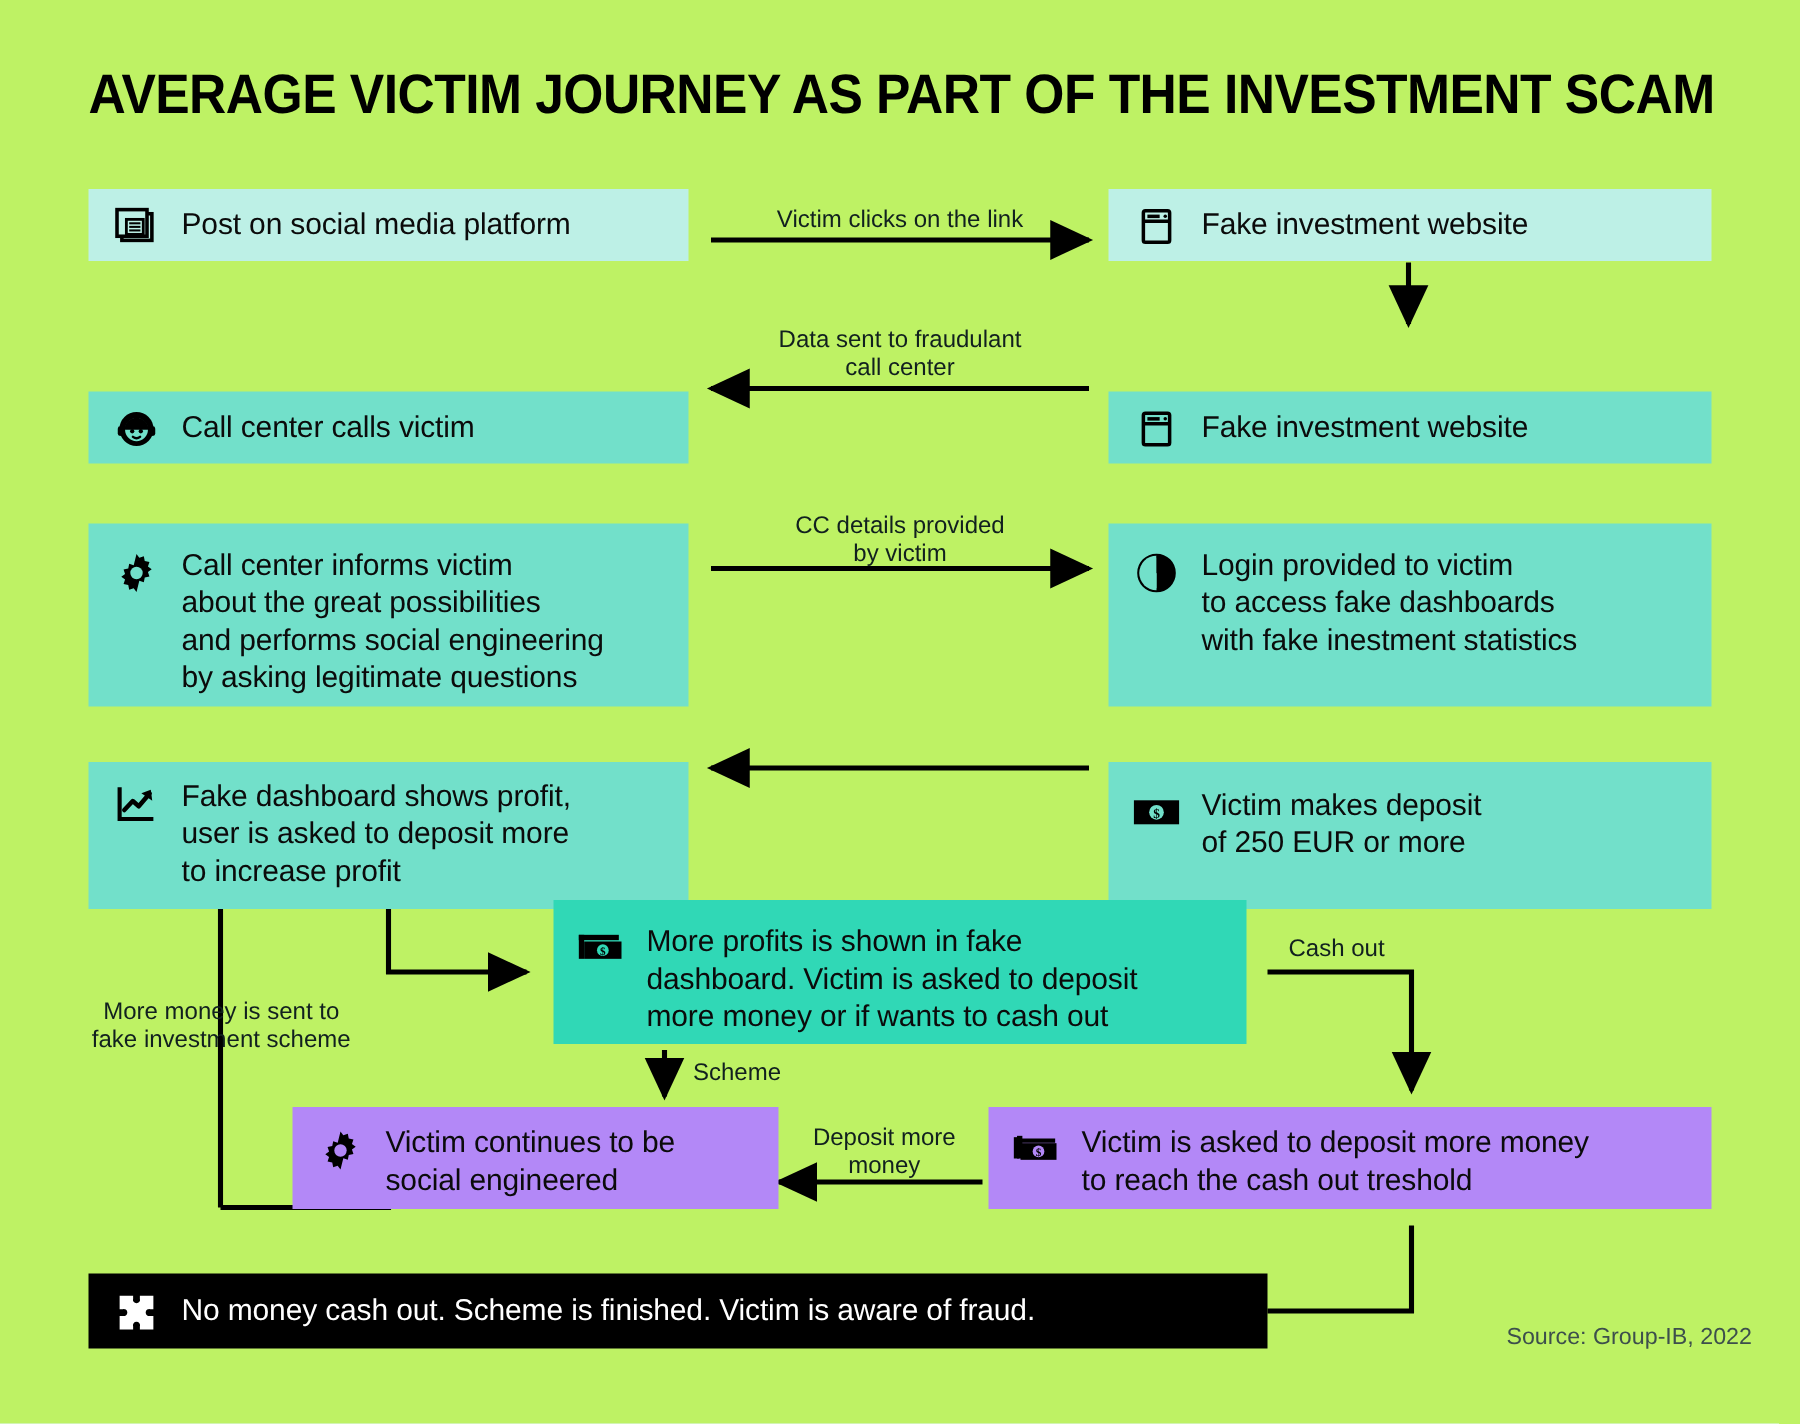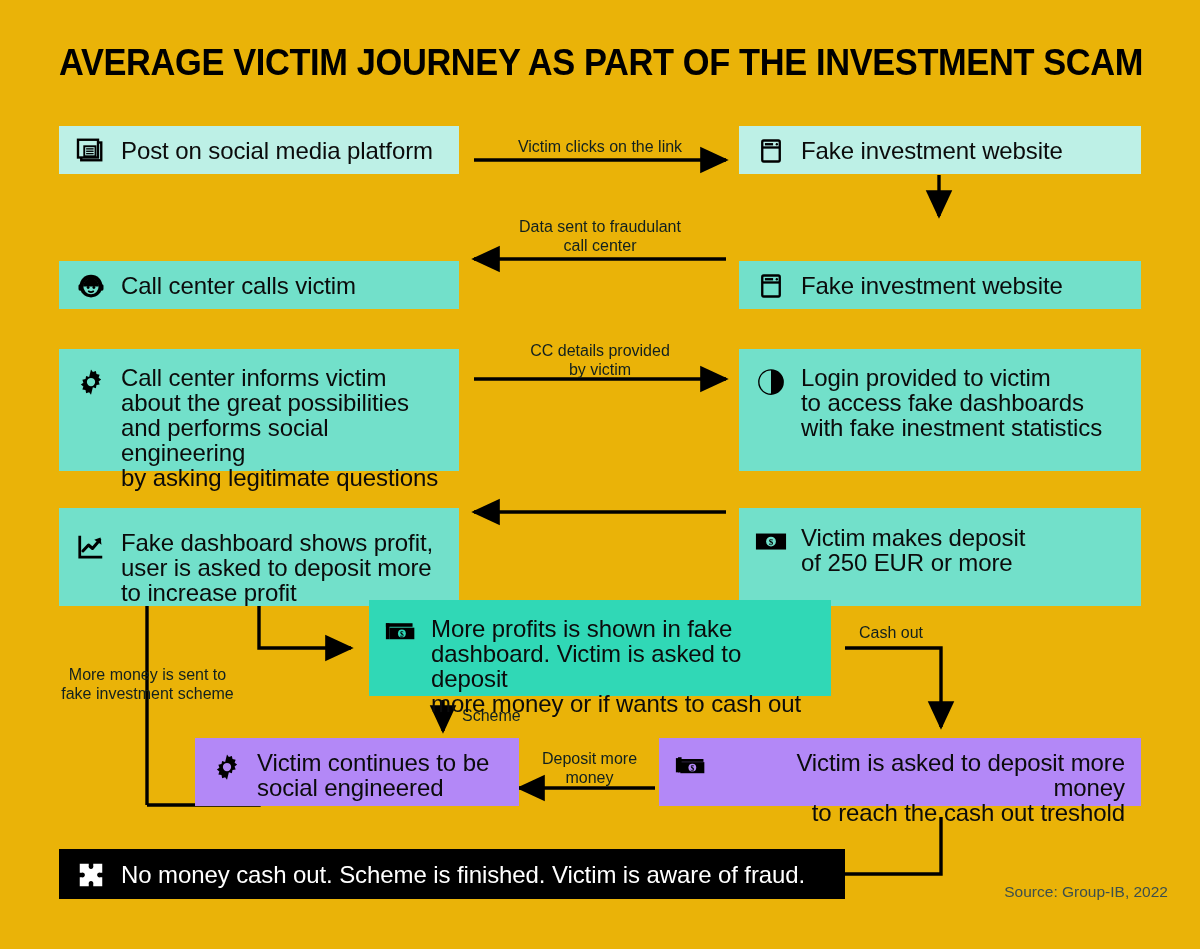--- a/index.html
+++ b/index.html
@@ -2,21 +2,21 @@
 <html><head>
 <meta charset="utf-8">
 <style>
   * { box-sizing: border-box; margin: 0; padding: 0; }
   html, body {
     width: 1200px; height: 949px;
     background: #e2f7f2;
     font-family: "Liberation Sans", sans-serif;
     overflow: hidden;
   }
-  #stage { position: relative; width: 1200px; height: 949px; background: #eab308; }
+  #stage { position: relative; width: 1200px; height: 949px; background: #bef264; }
 
   
   .title {
     position: absolute; left: 59px; top: 42px;
     font-size: 37px; font-weight: 700; letter-spacing: -0.4px;
     color: #000; white-space: nowrap;
     transform: scaleX(0.93); transform-origin: left center;
     font-stretch: condensed;
   }
 
@@ -29,21 +29,21 @@
     display: flex; align-items: flex-start;
     padding: 14px 16px;
   }
   .node.vcenter { align-items: center; }
   .node .ico {
     flex: 0 0 auto; width: 32px; height: 32px;
     margin-right: 14px; margin-top: 1px;
     display: flex; align-items: center; justify-content: center;
   }
   .node .txt {
-    font-size: 24px; line-height: 25px; color: #0b0b0b;
+    font-size: 20px; line-height: 25px; color: #0b0b0b;
     letter-spacing: -0.1px;
   }
   .mint   { background: #bdf0e6; }
   .teal   { background: #72e0ca; margin-top: 45px; }
   .teal2  { background: #30d8b6; }
   .purple { background: #b388f7; }
   .black  { background: #000; }
   .black .txt { color: #ffffff; }
 
   
@@ -200,21 +200,21 @@
         <path d="M12 2.8 A9.2 9.2 0 0 1 12 21.2 Z" fill="#000"></path>
         <path d="M12 2.8 A9.2 9.2 0 0 0 12 21.2 Z" fill="#72e0ca"></path>
         <path d="M12 12 L12 2.8 A9.2 9.2 0 0 1 19.8 16.6 Z" fill="#000"></path>
       </svg>
     </span>
     <span class="txt" style="white-space:pre-line;">Login provided to victim
 to access fake dashboards
 with fake inestment statistics</span>
   </div>
 
-  <div class="node teal" style="left:59px; top:463px; width:400px; height:98px; padding-top:22px;">
+  <div class="node teal" style="left:59px; top:463px; width:400px; height:98px; padding-top:11px;">
     <span class="ico">
       <svg width="30" height="30" viewBox="0 0 24 24">
         <polyline points="3,3 3,20 21,20" fill="none" stroke="#000" stroke-width="2.2"></polyline>
         <polyline points="5.5,15.2 10,10.4 13.2,13.2 19,6.4" fill="none" stroke="#000" stroke-width="2.4" stroke-linejoin="round" stroke-linecap="round"></polyline>
         <polygon points="19.6,4.4 20.4,10.2 14.6,6.2" fill="#000"></polygon>
       </svg>
     </span>
     <span class="txt" style="white-space:pre-line;">Fake dashboard shows profit,
 user is asked to deposit more
 to increase profit</span>
@@ -262,21 +262,21 @@
     <span class="ico">
       <svg width="36" height="26" viewBox="0 0 36 26">
         <rect x="1" y="3" width="4" height="16" fill="#000"></rect>
         <rect x="3.4" y="2" width="4" height="17" fill="#000"></rect>
         <rect x="6" y="4" width="26" height="3.2" fill="#000"></rect>
         <rect x="6" y="7.5" width="27" height="12.5" fill="#000"></rect>
         <circle cx="19.5" cy="13.7" r="4.4" fill="#b388f7"></circle>
         <text x="19.5" y="17.2" font-family="'Liberation Serif', serif" font-size="8.4" font-weight="bold" fill="#000" text-anchor="middle">$</text>
       </svg>
     </span>
-    <span class="txt" style="white-space:pre-line;text-align:right;">Victim is asked to deposit more money
+    <span class="txt" style="white-space:pre-line;">Victim is asked to deposit more money
 to reach the cash out treshold</span>
   </div>
 
   <div class="node black vcenter" style="left:59px; top:849px; width:786px; height:50px;">
     <span class="ico">
       <svg width="30" height="30" viewBox="0 0 24 24">
         <path d="M3 3 h7.2 v1.6 a1.9 1.9 0 1 0 3.6 0 V3 H21 v7.2 h-1.6 a1.9 1.9 0 1 0 0 3.6 H21 V21 h-7.2 v-1.6 a1.9 1.9 0 1 0 -3.6 0 V21 H3 v-7.2 h1.6 a1.9 1.9 0 1 0 0 -3.6 H3 Z" fill="#fff"></path>
       </svg>
     </span>
     <span class="txt">No money cash out. Scheme is finished. Victim is aware of fraud.</span>

